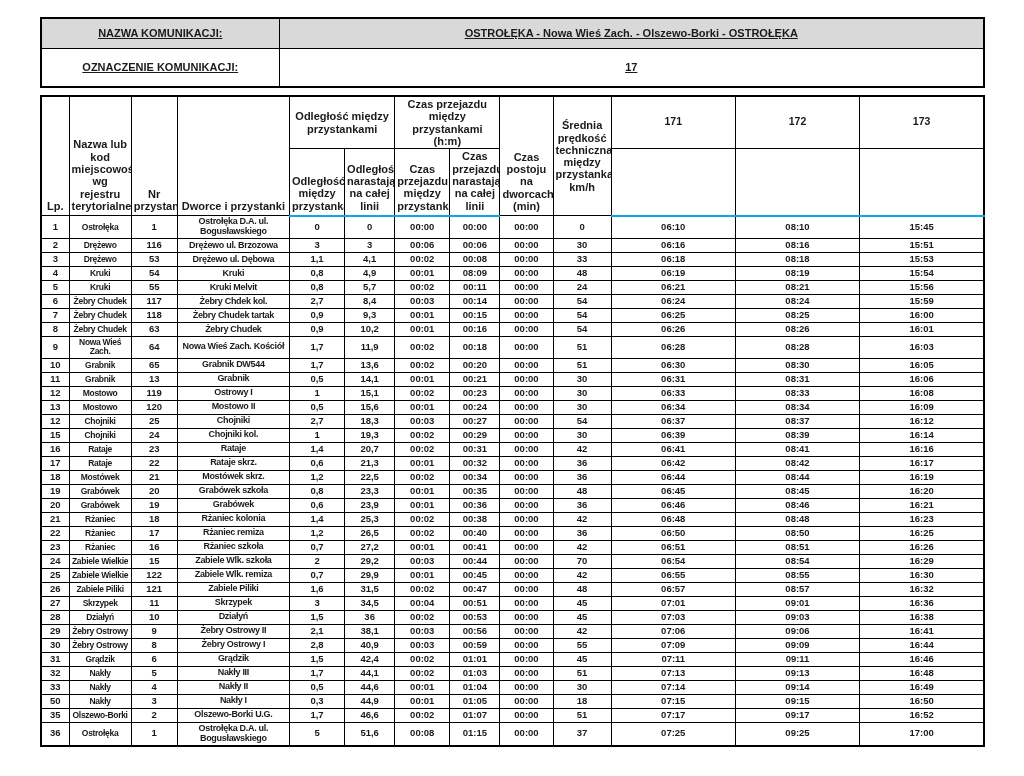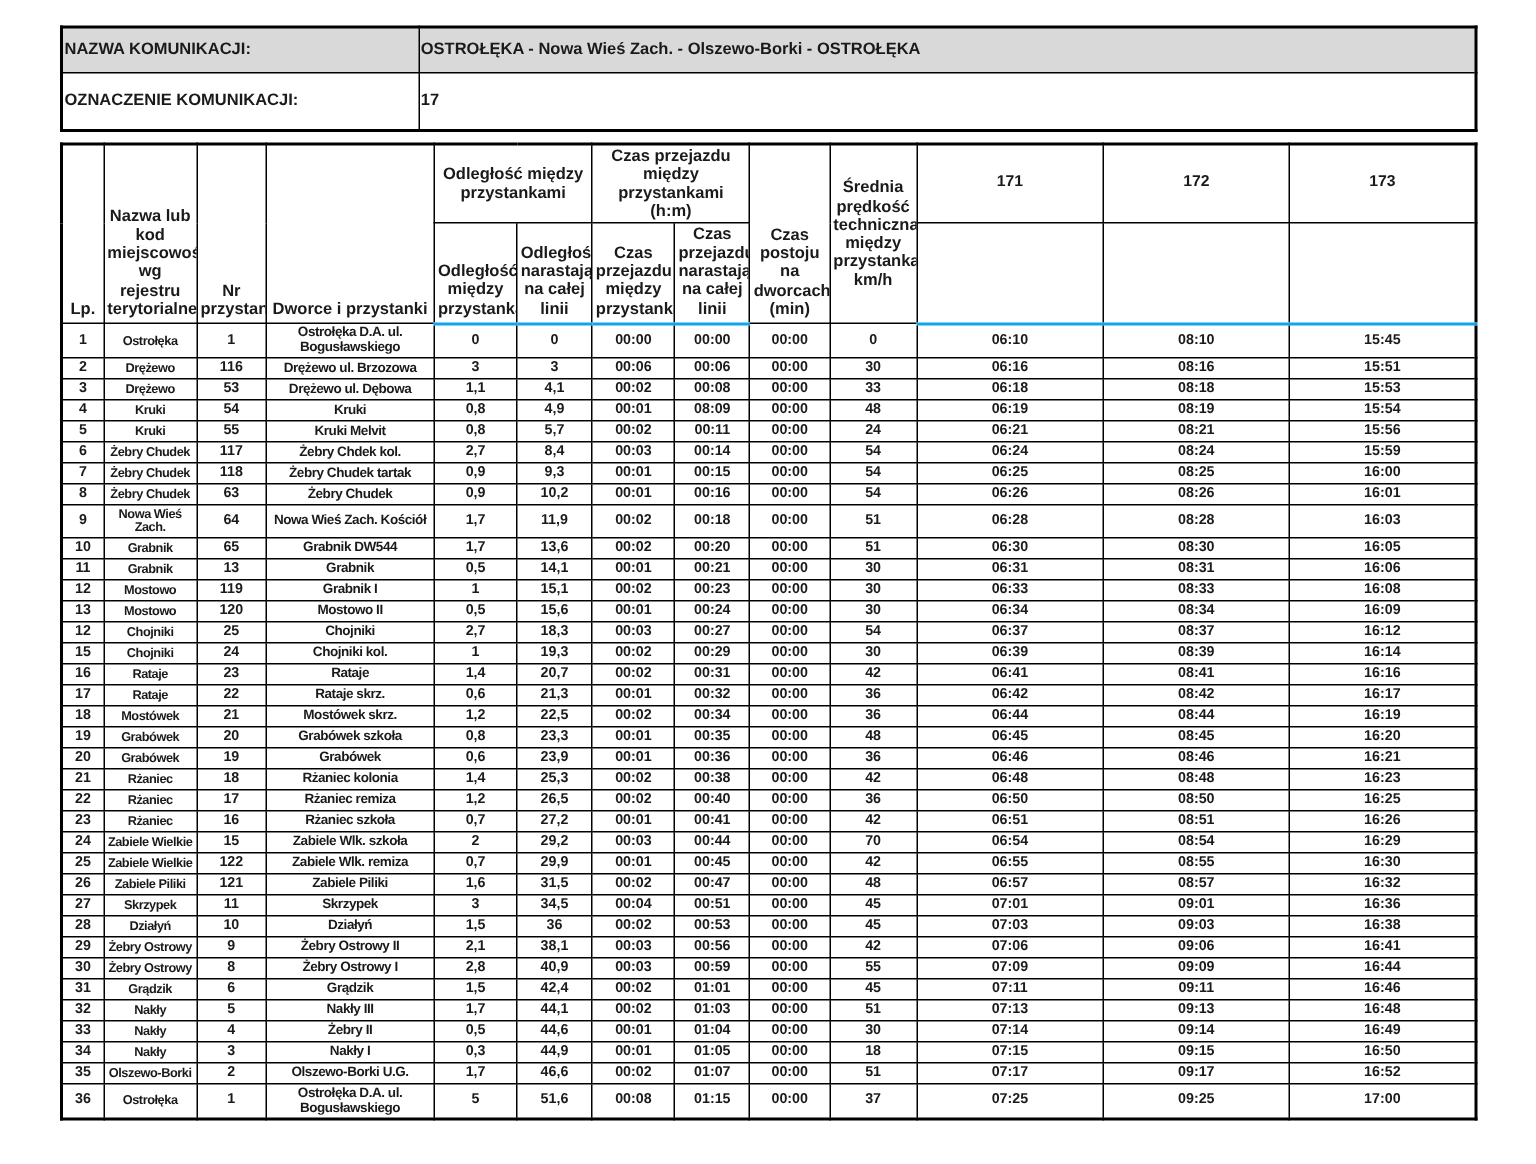--- a/index.html
+++ b/index.html
@@ -15,22 +15,24 @@
 
   
   table.meta {
     position: absolute; left: 40px; top: 17px;
     width: 945px;
     border-collapse: collapse;
     border: 2px solid #000;
   }
   table.meta td {
     border: 1px solid #000;
+    text-align: center;
     vertical-align: middle;
     font-size: 11px;
+    text-decoration: underline;
   }
   table.meta tr.shaded td { background: #d9d9d9; }
   table.meta tr:first-child { height: 30px; }
   table.meta tr:last-child  { height: 39px; }
   table.meta td.meta-label { width: 238px; }
 
   
   table.tt {
     position: absolute; left: 40px; top: 95px;
     width: 945px;
@@ -310,21 +312,21 @@
           <td class="c-stop-time">00:00</td>
           <td class="c-avg-speed">30</td>
           <td class="c-course-171">06:31</td>
           <td class="c-course-172">08:31</td>
           <td class="c-course-173">16:06</td>
         </tr>
         <tr>
           <td class="c-lp">12</td>
           <td class="c-place">Mostowo</td>
           <td class="c-nr">119</td>
-          <td class="c-stopname">Grabnik I</td>
+          <td class="c-stopname">Ostrowy I</td>
           <td class="c-dist-between">1</td>
           <td class="c-dist-cum">15,1</td>
           <td class="c-time-between">00:02</td>
           <td class="c-time-cum">00:23</td>
           <td class="c-stop-time">00:00</td>
           <td class="c-avg-speed">30</td>
           <td class="c-course-171">06:33</td>
           <td class="c-course-172">08:33</td>
           <td class="c-course-173">16:08</td>
         </tr>
@@ -625,33 +627,33 @@
           <td class="c-stop-time">00:00</td>
           <td class="c-avg-speed">51</td>
           <td class="c-course-171">07:13</td>
           <td class="c-course-172">09:13</td>
           <td class="c-course-173">16:48</td>
         </tr>
         <tr>
           <td class="c-lp">33</td>
           <td class="c-place">Nakły</td>
           <td class="c-nr">4</td>
-          <td class="c-stopname">Żebry II</td>
+          <td class="c-stopname">Nakły II</td>
           <td class="c-dist-between">0,5</td>
           <td class="c-dist-cum">44,6</td>
           <td class="c-time-between">00:01</td>
           <td class="c-time-cum">01:04</td>
           <td class="c-stop-time">00:00</td>
           <td class="c-avg-speed">30</td>
           <td class="c-course-171">07:14</td>
           <td class="c-course-172">09:14</td>
           <td class="c-course-173">16:49</td>
         </tr>
         <tr>
-          <td class="c-lp">34</td>
+          <td class="c-lp">50</td>
           <td class="c-place">Nakły</td>
           <td class="c-nr">3</td>
           <td class="c-stopname">Nakły I</td>
           <td class="c-dist-between">0,3</td>
           <td class="c-dist-cum">44,9</td>
           <td class="c-time-between">00:01</td>
           <td class="c-time-cum">01:05</td>
           <td class="c-stop-time">00:00</td>
           <td class="c-avg-speed">18</td>
           <td class="c-course-171">07:15</td>

